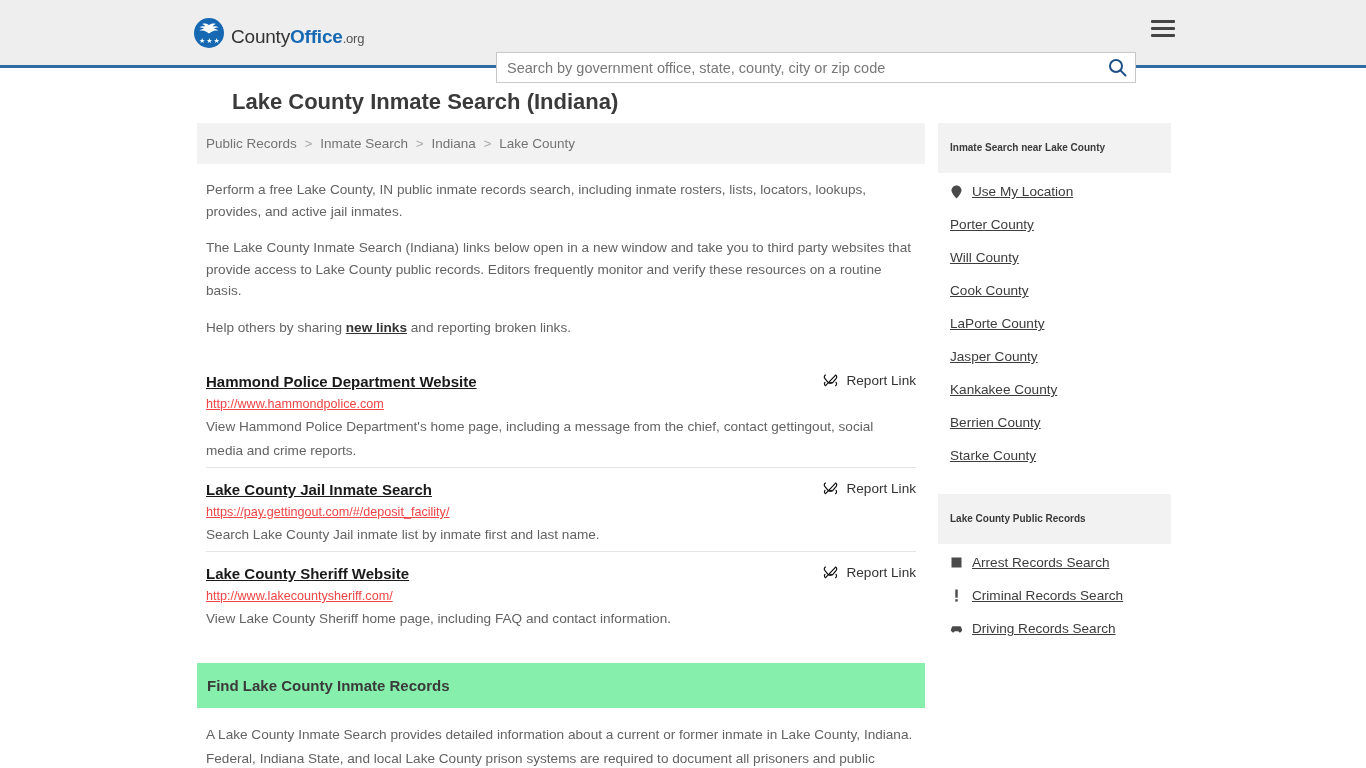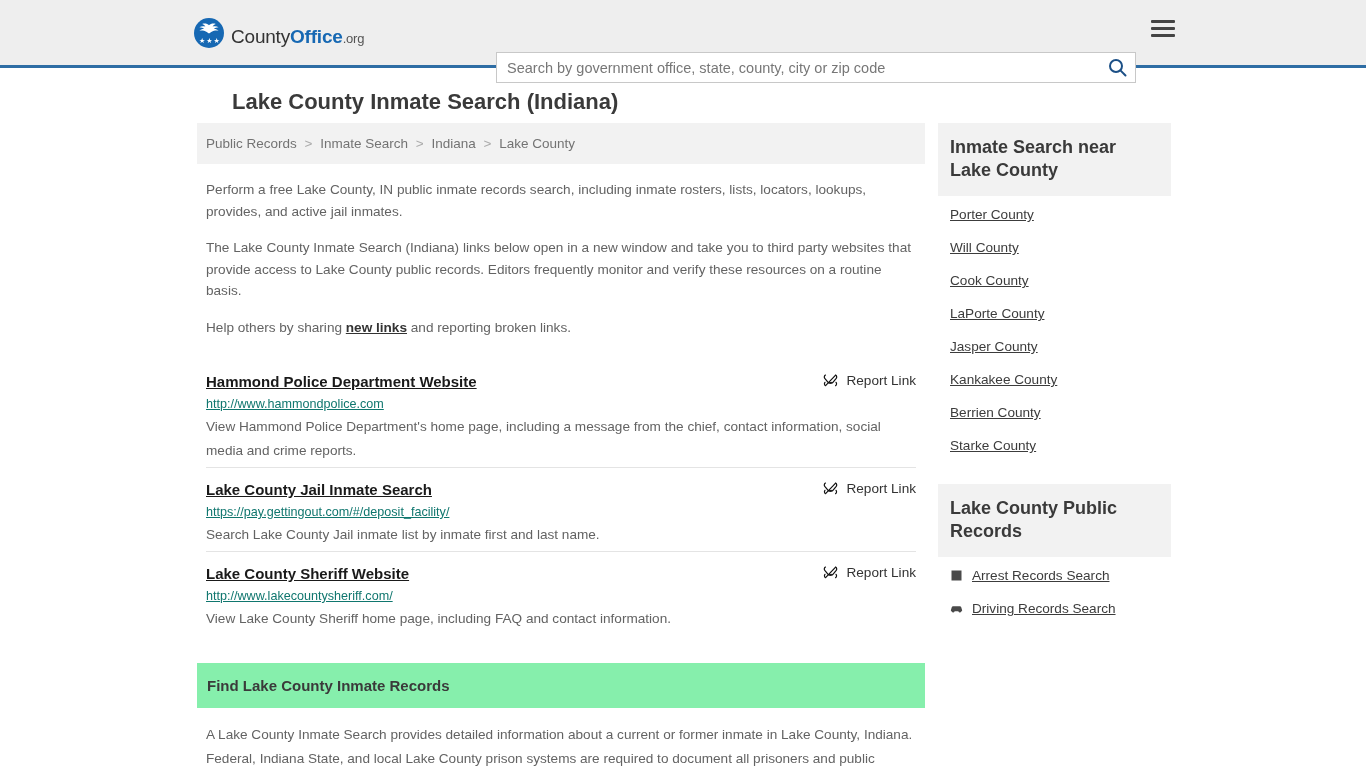--- a/index.html
+++ b/index.html
@@ -180,21 +180,21 @@
   .link-title {
     font-size: 15px;
     font-weight: bold;
     color: #1a1a1a;
     text-decoration: underline;
     display: inline-block;
   }
   .link-url {
     display: block;
     font-size: 12.6px;
-    color: #0f766e;
+    color: #ef4444;
     margin-top: 5px;
     line-height: 17px;
   }
   .link-desc {
     display: block;
     font-size: 13.6px;
     color: #636363;
     line-height: 24px;
     margin-top: 2px;
     max-width: 680px;
@@ -229,21 +229,21 @@
     color: #636363;
     line-height: 24px;
     margin-top: 15px;
   }
 
   
   .side-box { margin-bottom: 0; }
   .side-head {
     background: #f2f2f2;
     padding: 13px 12px 14px 12px;
-    font-size: 18px;
+    font-size: 10px;
     font-weight: bold;
     color: #3a3a3a;
     line-height: 23px;
   }
   .side-list { padding: 0 12px; }
   .side-row {
     display: flex;
     align-items: center;
     gap: 9px;
     padding: 11px 0 7px 0;
@@ -329,21 +329,21 @@
             <svg class="unlink-ico" viewBox="0 0 16 16">
               <path d="M2.6 2.2 C1.3 3.0 1.0 4.6 1.9 5.8 L5.2 9.8 C6.1 10.9 7.7 11.0 8.8 10.1" fill="none" stroke="#111" stroke-width="1.3" stroke-linecap="round"></path>
               <path d="M13.4 2.2 C14.7 3.0 15.0 4.6 14.1 5.8 L10.8 9.8 C9.9 10.9 8.3 11.0 7.2 10.1" fill="none" stroke="#111" stroke-width="1.3" stroke-linecap="round"></path>
               <path d="M2.6 13.5 C1.4 12.6 1.2 11.0 2.1 9.9" fill="none" stroke="#111" stroke-width="1.3" stroke-linecap="round"></path>
               <path d="M13.4 13.5 C14.6 12.6 14.8 11.0 13.9 9.9" fill="none" stroke="#111" stroke-width="1.3" stroke-linecap="round"></path>
               <line x1="3.0" y1="13.2" x2="13.2" y2="2.6" stroke="#111" stroke-width="1.3" stroke-linecap="round"></line>
             </svg>
             <span class="rl-text">Report Link</span>
           </div>
           <a href="#" class="link-url">http://www.hammondpolice.com</a>
-          <span class="link-desc">View Hammond Police Department's home page, including a message from the chief, contact information, social media and crime reports.</span>
+          <span class="link-desc">View Hammond Police Department's home page, including a message from the chief, contact gettingout, social media and crime reports.</span>
         </div>
 
         <div class="link-item">
           <a href="#" class="link-title">Lake County Jail Inmate Search</a>
           <div class="report-link">
             <svg class="unlink-ico" viewBox="0 0 16 16">
               <path d="M2.6 2.2 C1.3 3.0 1.0 4.6 1.9 5.8 L5.2 9.8 C6.1 10.9 7.7 11.0 8.8 10.1" fill="none" stroke="#111" stroke-width="1.3" stroke-linecap="round"></path>
               <path d="M13.4 2.2 C14.7 3.0 15.0 4.6 14.1 5.8 L10.8 9.8 C9.9 10.9 8.3 11.0 7.2 10.1" fill="none" stroke="#111" stroke-width="1.3" stroke-linecap="round"></path>
               <path d="M2.6 13.5 C1.4 12.6 1.2 11.0 2.1 9.9" fill="none" stroke="#111" stroke-width="1.3" stroke-linecap="round"></path>
               <path d="M13.4 13.5 C14.6 12.6 14.8 11.0 13.9 9.9" fill="none" stroke="#111" stroke-width="1.3" stroke-linecap="round"></path>
@@ -379,20 +379,28 @@
       </div>
 
     </div>
 
     <div class="side-col">
 
       <div class="side-box">
         <div class="side-head">Inmate Search near Lake County</div>
         <div class="side-list">
 
+          <div class="side-row">
+            <span class="s-ico">
+              <svg width="11" height="14" viewBox="0 0 11 14">
+                  <path d="M5.5 0.4 C2.7 0.4 0.5 2.6 0.5 5.3 C0.5 8.6 5.5 13.6 5.5 13.6 C5.5 13.6 10.5 8.6 10.5 5.3 C10.5 2.6 8.3 0.4 5.5 0.4 Z" fill="#4a4a4a"></path>
+                </svg>
+            </span>
+            <a href="#">Use My Location</a>
+          </div>
 
           <div class="side-row">
             <a href="#">Porter County</a>
           </div>
           <div class="side-row">
             <a href="#">Will County</a>
           </div>
           <div class="side-row">
             <a href="#">Cook County</a>
           </div>
@@ -423,20 +431,29 @@
           <div class="side-row">
             <span class="s-ico">
               <svg width="11" height="11" viewBox="0 0 11 11">
                   <rect x="0.5" y="0.5" width="10" height="10" fill="#4a4a4a"></rect>
                 </svg>
             </span>
             <a href="#">Arrest Records Search</a>
           </div>
 
 
+          <div class="side-row">
+            <span class="s-ico">
+              <svg width="5" height="13" viewBox="0 0 5 13">
+                <rect x="1.3" y="0.5" width="2.4" height="8.2" fill="#4a4a4a"></rect>
+                <rect x="1.3" y="10.2" width="2.4" height="2.4" fill="#4a4a4a"></rect>
+              </svg>
+            </span>
+            <a href="#">Criminal Records Search</a>
+          </div>
 
           <div class="side-row">
             <span class="s-ico">
               <svg width="14" height="9" viewBox="0 0 14 9">
                 <path d="M1 6.2 L1.9 3.2 C2.1 2.5 2.6 2.1 3.3 2.1 L10.7 2.1 C11.4 2.1 11.9 2.5 12.1 3.2 L13 6.2 L13 7.4 L1 7.4 Z" fill="#4a4a4a"></path>
                 <circle cx="3.4" cy="7.5" r="1.3" fill="#4a4a4a"></circle>
                 <circle cx="10.6" cy="7.5" r="1.3" fill="#4a4a4a"></circle>
               </svg>
             </span>
             <a href="#">Driving Records Search</a>

